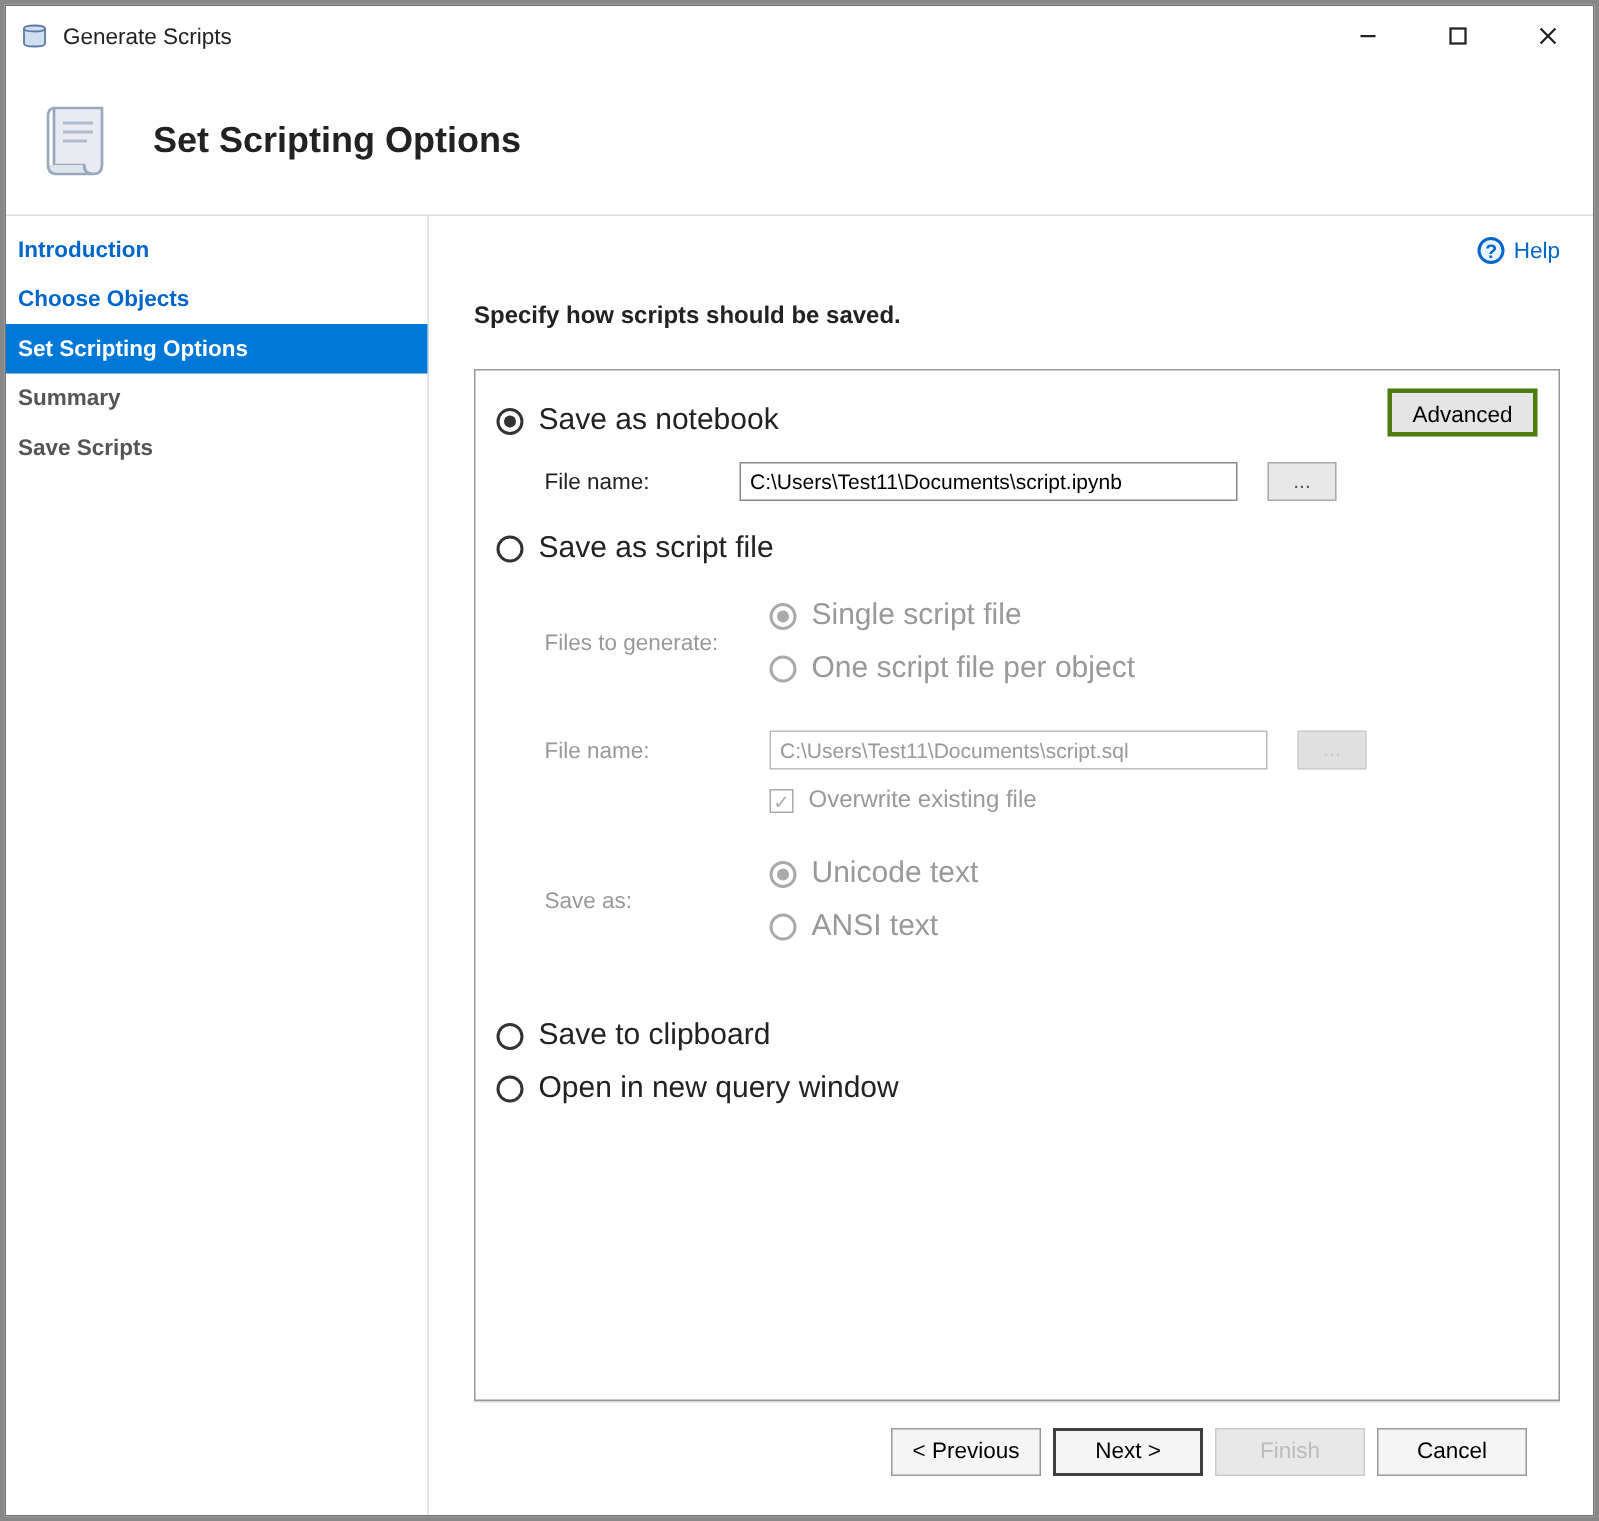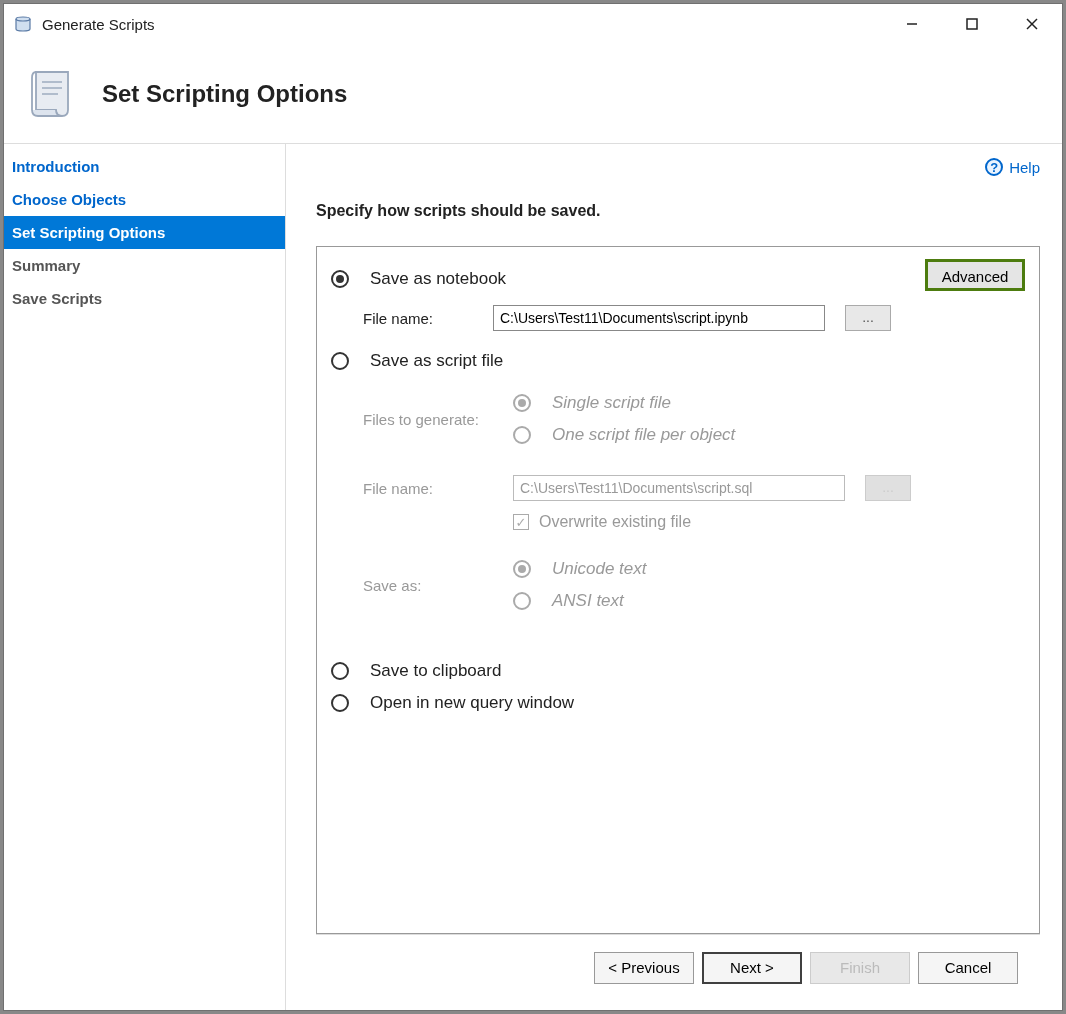--- a/index.html
+++ b/index.html
@@ -23,30 +23,30 @@
 .help-link { position: absolute; top: 14px; right: 22px; display: flex; align-items: center; gap: 6px; color: #0066cc; font-size: 15px; }
 .help-icon { width: 18px; height: 18px; border: 2px solid #0066cc; border-radius: 50%; display:inline-flex; align-items:center; justify-content:center; font-size:13px; font-weight:700; color:#0066cc; background:#eaf4ff;}
 .section-title { font-size: 16px; font-weight: 700; color: #222; margin-top: 36px; margin-bottom: 26px; }
 .option-panel { border: 1px solid #999; padding: 18px 14px; flex: 1; overflow: auto; position: relative; }
 .adv-btn { position: absolute; top: 12px; right: 14px; width: 100px; height: 32px; background: #e5e5e5; border: 3px solid #4d7c0f; font-size: 15px; cursor: default; text-align:center; line-height:30px;}
 .radio-row { display: flex; align-items: center; gap: 10px; margin: 4px 0; }
 .radio { width: 18px; height: 18px; border: 2px solid #333; border-radius: 50%; display:inline-flex; align-items:center; justify-content:center; flex-shrink:0;}
 .radio.selected::after { content:''; width:8px; height:8px; background:#333; border-radius:50%; }
 .radio.disabled { border-color: #aaa; }
 .radio.disabled.selected::after { background:#aaa; }
-.radio-label { font-size: 17px; color: #222; margin-left: 11px; }
+.radio-label { font-size: 20px; color: #222; }
 .indent-block { margin-left: 32px; margin-top: 16px; margin-bottom: 20px; }
 .form-row { display: flex; align-items: center; gap: 20px; margin: 8px 0; }
 .form-label { width: 110px; font-size: 15px; color: #222; }
 .form-label.disabled { color: #999; }
 .text-input { height: 26px; border: 1px solid #888; padding: 2px 6px; font-size: 14px; background: #fff; }
 .text-input.disabled { color: #999; border-color: #bbb; }
 .browse-btn { width: 46px; height: 26px; background: #e8e8e8; border: 1px solid #aaa; text-align:center; font-size:14px; line-height:22px; cursor:default; color:#555;}
 .browse-btn.disabled { background:#e0e0e0; color:#ccc; border-color:#ccc;}
-.sub-radio-row { display:flex; align-items:center; gap:10px; margin:6px 0;font-style:italic;}
+.sub-radio-row { display:flex; align-items:center; gap:10px; margin:6px 0;}
 .checkbox-row { display:flex; align-items:center; gap:10px; margin:8px 0;}
 .checkbox { width:16px; height:16px; border:1px solid #aaa; display:inline-flex; align-items:center; justify-content:center; color:#aaa;}
 .checkmark { font-size:13px; line-height:1;}
 .disabled-text { color:#999 !important; }
 .spacer { height: 20px; }
 .footer { height: 66px; border-top: 1px solid #ddd; display:flex; align-items:center; justify-content:flex-end; padding: 0 22px; gap: 8px;}
 .footer-btn { width: 100px; height: 32px; background:#f5f5f5; border:1px solid #999; font-size:15px; text-align:center; line-height:30px; cursor:default; }
 .footer-btn.primary { border:2px solid #404040; line-height:28px;}
 .footer-btn.disabled { background:#e8e8e8; color:#bbb; border-color:#ccc;}
 </style>

